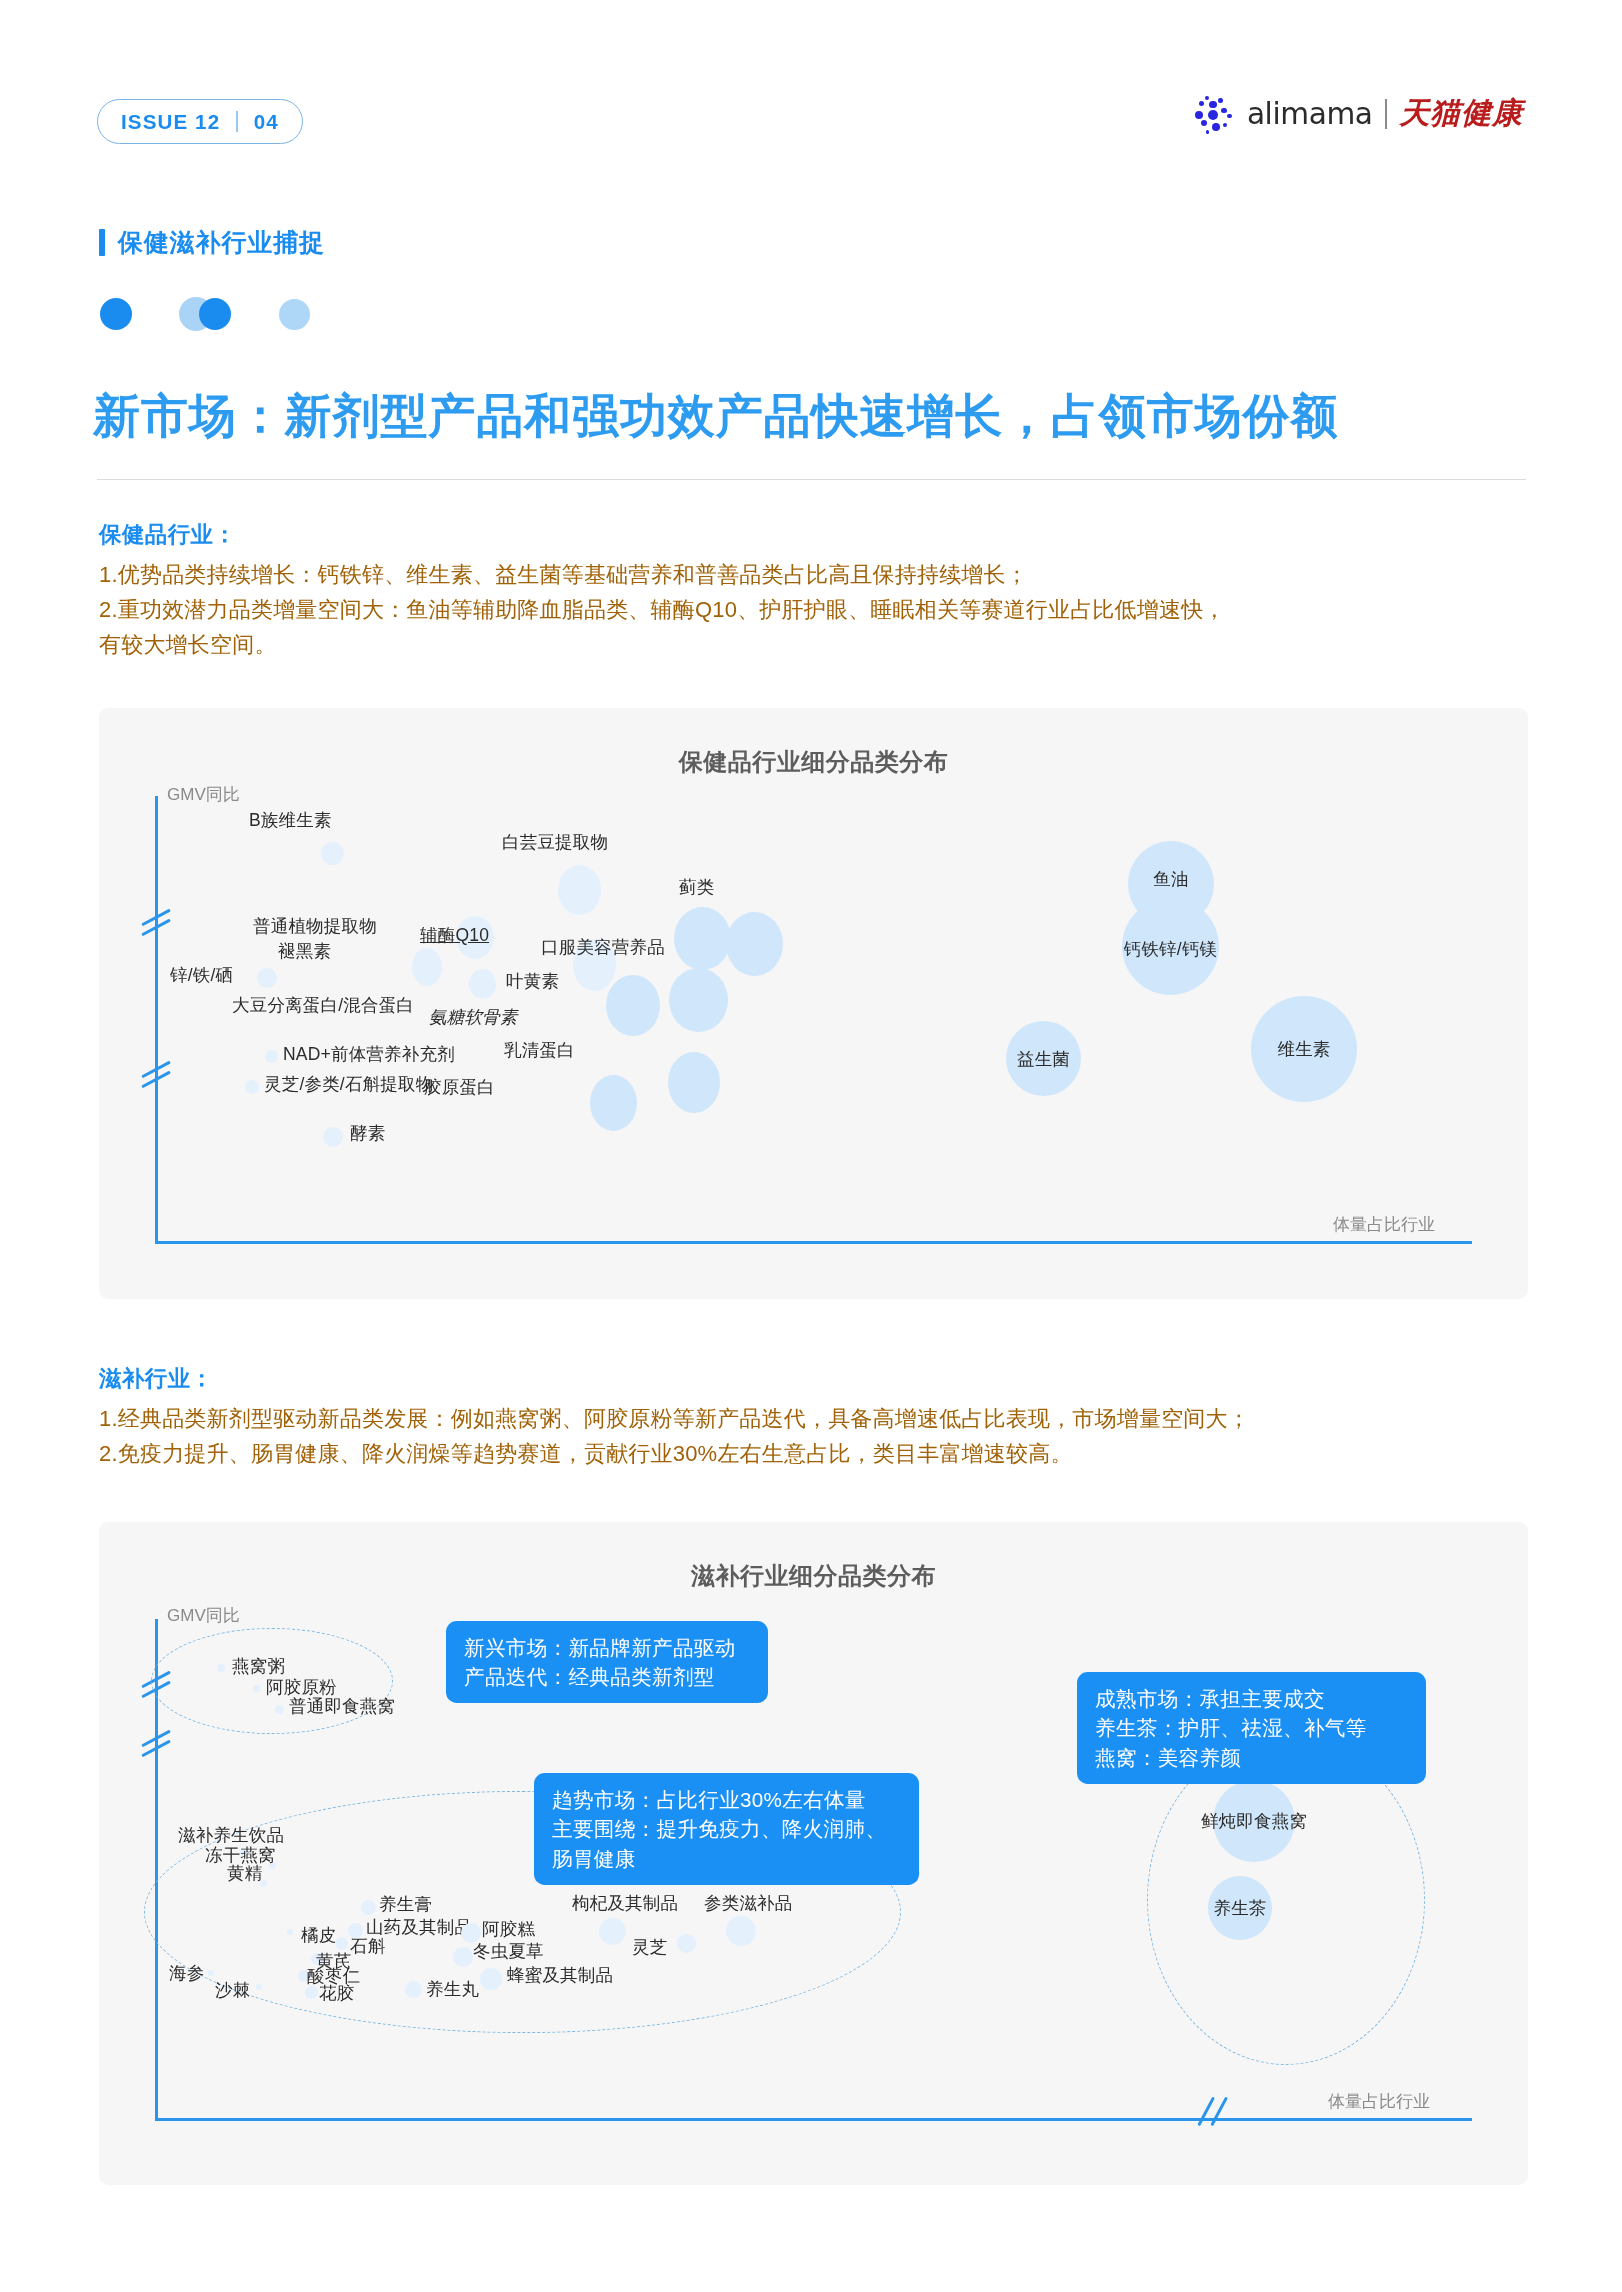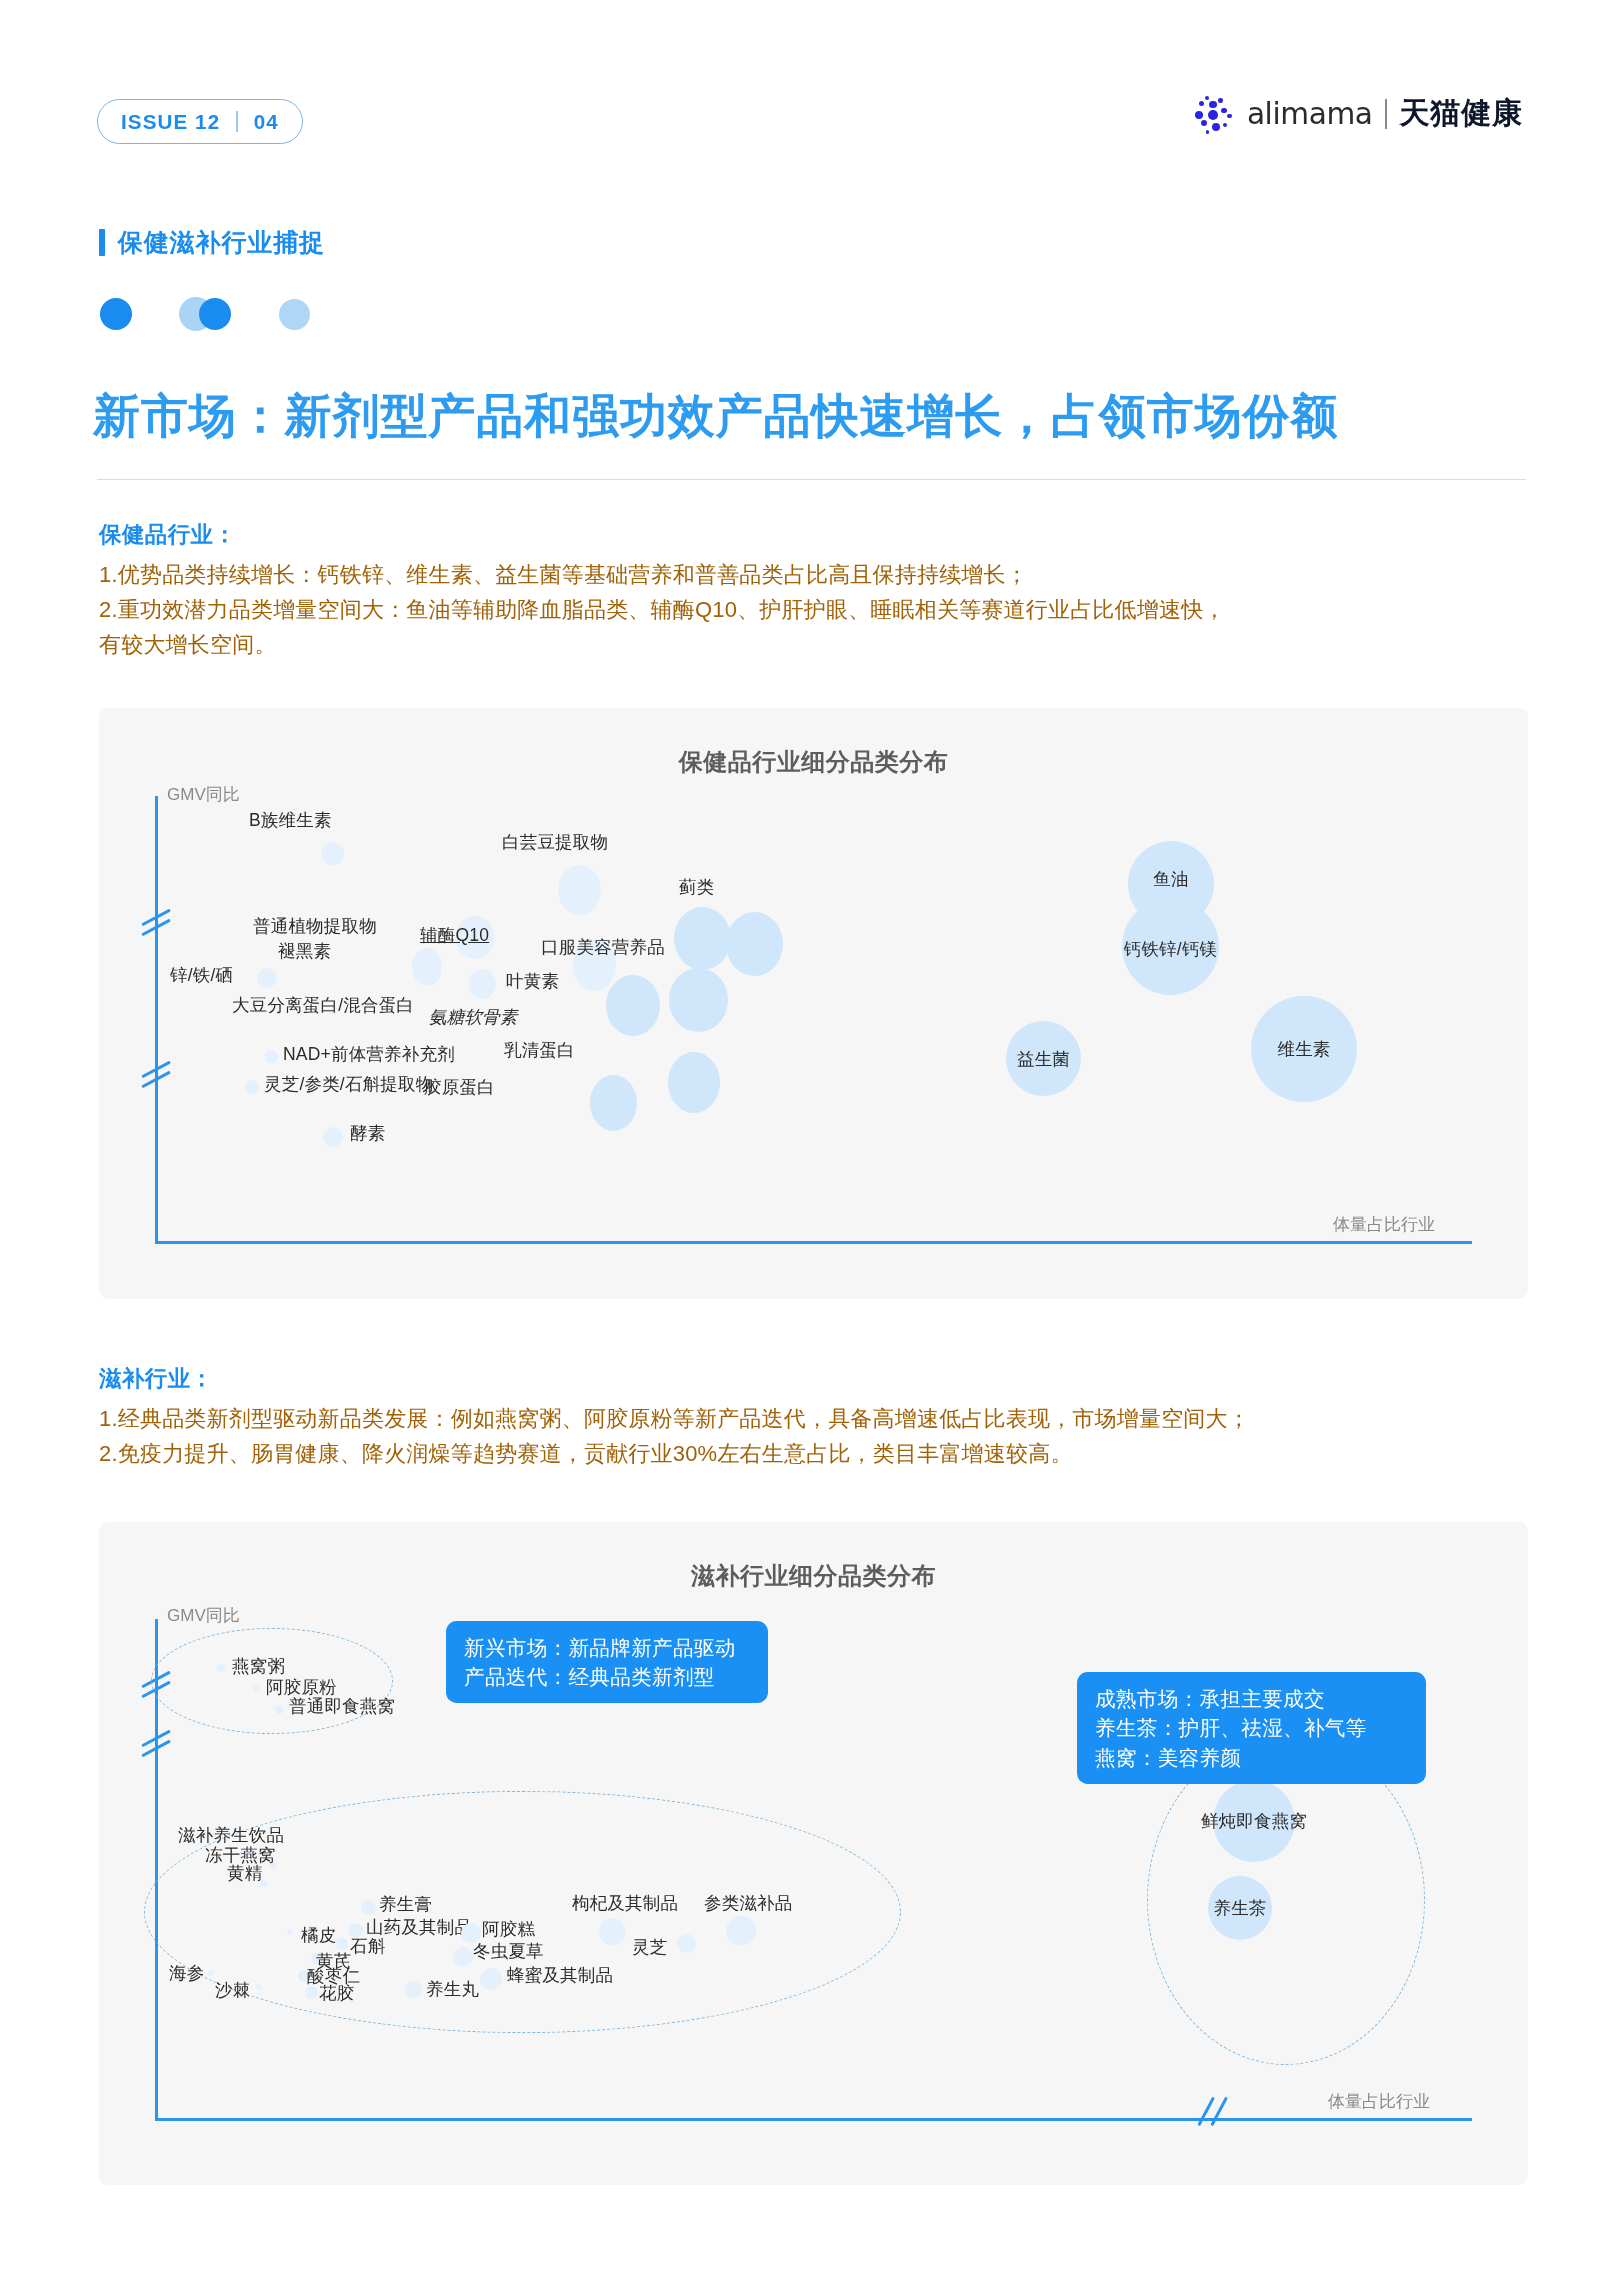--- a/index.html
+++ b/index.html
@@ -23,21 +23,21 @@
     display:flex; align-items:center; gap:16px;
     color:#1a8cf0; font-weight:bold; font-size:20.6px; letter-spacing:1.1px;
   }
   .issue-sep { width:1.4px; height:21.5px; background:#9ec9ee; display:inline-block; }
 
   .brand { position:absolute; right:100px; top:93px; display:flex; align-items:center; gap:12.5px; }
   .brand-mark { width:41px; height:41px; position:relative; }
   .brand-mark i { position:absolute; background:#2a25e0; border-radius:50%; display:block; }
   .brand-name { font-size:29.6px; color:#2b2b2b; letter-spacing:-0.4px; font-family:"DejaVu Sans",sans-serif;text-align:right; }
   .brand-divider { width:1.8px; height:30px; background:#8b8b8b; }
-  .brand-cn { font-size:30px; color:#0f172a; font-weight:bold; letter-spacing:0.9px; }
+  .brand-cn { font-size:30px; color:#b91c1c; font-weight:bold; letter-spacing:0.9px;font-style:italic; }
 
   
   .sec-head { position:absolute; left:99px; top:226px; display:flex; align-items:center; gap:12.5px; }
   .sec-bar { width:6.3px; height:27px; background:#1a8cf0; border-radius:0.9px; }
   .sec-title { font-size:25px; font-weight:bold; color:#1a8cf0; letter-spacing:0.9px; }
 
   .dots { position:absolute; left:100px; top:296px; height:36px; }
   .dots span { position:absolute; border-radius:50%; display:block; }
   .d1 { width:32px; height:32px; background:#1a8cf0; left:0; top:1.8px; }
   .d2 { width:34px; height:34px; background:#a9d4f6; left:79px; top:0.9px; }
@@ -326,19 +326,22 @@
 
     <div class="bub" style="left:1114px; top:258px; width:82px; height:82px;">
       <span class="lbl inb" style="position:static;">鲜炖即食燕窝</span>
     </div>
     <div class="bub" style="left:1109px; top:354px; width:64px; height:64px;">
       <span class="lbl inb" style="position:static;">养生茶</span>
     </div>
 
     <div class="callout" style="left:347px; top:99px; width:322px;">新兴市场：新品牌新产品驱动
 产品迭代：经典品类新剂型</div>
+    <div class="callout" style="left:435px; top:251px; width:385px;">趋势市场：占比行业30%左右体量
+主要围绕：提升免疫力、降火润肺、
+肠胃健康</div>
     <div class="callout" style="left:978px; top:150px; width:349px;">成熟市场：承担主要成交
 养生茶：护肝、祛湿、补气等
 燕窝：美容养颜</div>
   </div>
 
 </div>
 
 
 </body></html>

